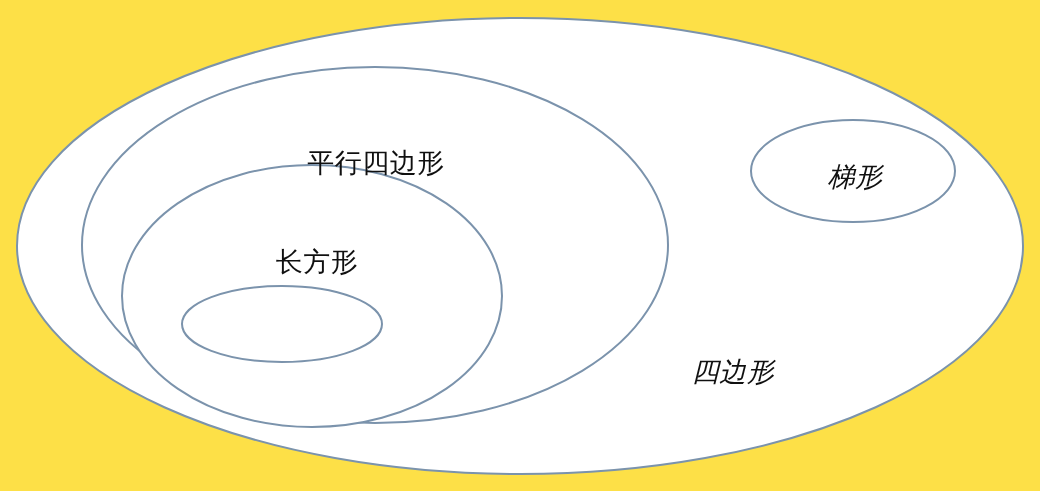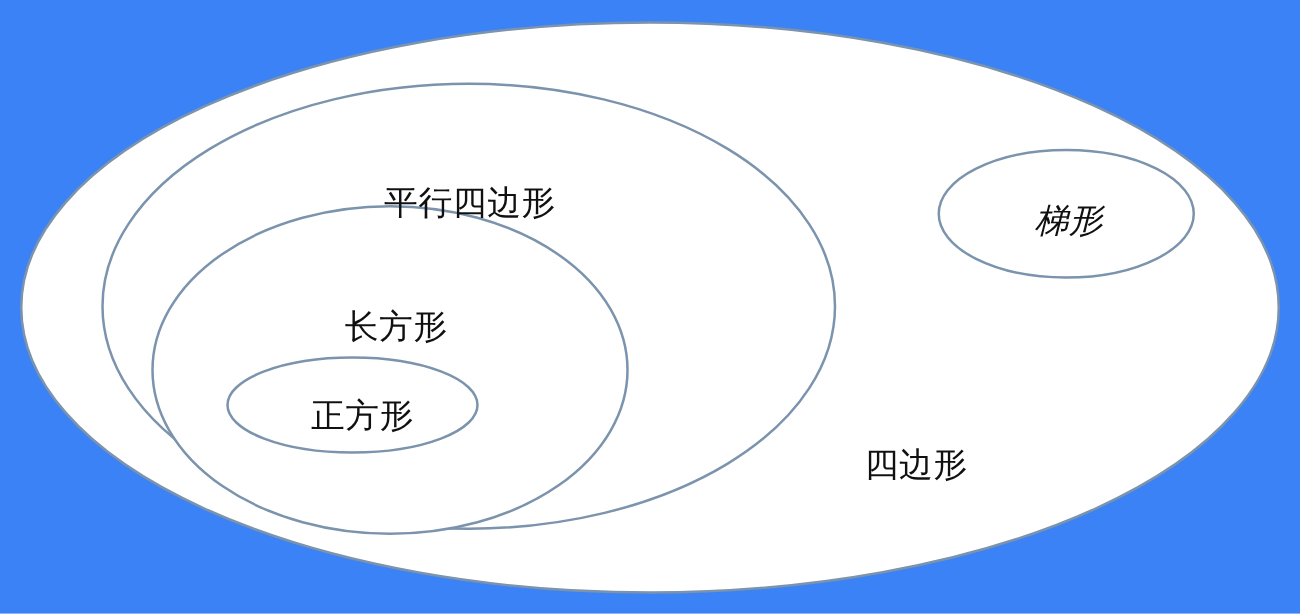--- a/index.html
+++ b/index.html
@@ -39,33 +39,32 @@
     line-height: 1;
     white-space: nowrap;
     letter-spacing: 0.5px;
     transform: translate(-50%, -50%);
     font-weight: 400;
   }
 </style>
 </head>
 <body>
 
-<div id="diagram-root" style="background: #3b82f6;">
+<div id="diagram-root" style="background: #fde047;">
 
   <svg id="euler-svg" viewBox="0 0 1040 491" xmlns="http://www.w3.org/2000/svg">
     <ellipse class="set-ellipse" cx="520" cy="246" rx="503" ry="228" stroke="#7b93ac"></ellipse>
     <ellipse class="set-ellipse" cx="375" cy="245" rx="293" ry="178" stroke="#7b93ac"></ellipse>
     <ellipse class="set-ellipse" cx="312" cy="296" rx="190" ry="131" stroke="#7b93ac"></ellipse>
     <ellipse class="set-ellipse" cx="282" cy="324" rx="100" ry="38" stroke="#7b93ac"></ellipse>
     <ellipse class="set-ellipse" cx="853" cy="171" rx="102" ry="51" stroke="#7b93ac"></ellipse>
   </svg>
 
   <div class="set-label" style="left: 376px; top: 163px; color: rgb(16, 16, 16);">平行四边形</div>
 
   <div class="set-label" style="left: 317px; top: 262px; color: rgb(16, 16, 16); text-align: right;">长方形</div>
 
-  <div class="set-label" style="left: 290px; top: 333px; color: rgb(16, 16, 16);">正方形</div>
 
   <div class="set-label" style="left: 855px; top: 177px; color: rgb(16, 16, 16); font-style: italic;">梯形</div>
 
-  <div class="set-label" style="left: 733px; top: 372px; color: rgb(16, 16, 16);">四边形</div>
+  <div class="set-label" style="left: 733px; top: 372px; color: rgb(16, 16, 16); font-style: italic;">四边形</div>
 
 </div>
 
 </body></html>

